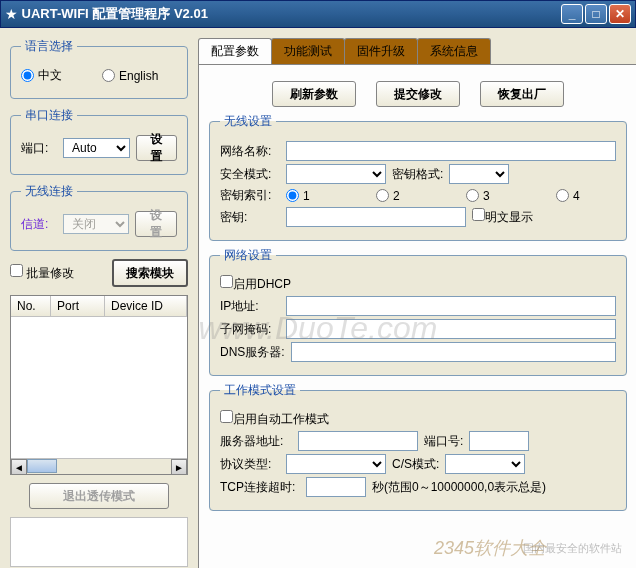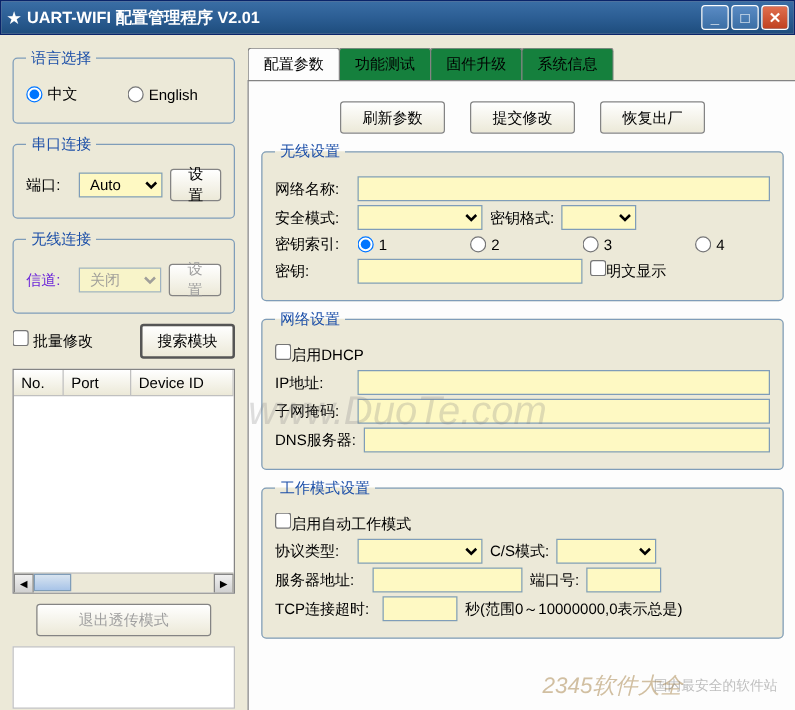--- a/index.html
+++ b/index.html
@@ -23,40 +23,40 @@
 legend { color: #1c4fa8; padding: 0 4px; font-size: 12px; }
 
 .radio-row { display: flex; align-items: center; gap: 20px; margin: 4px 0; }
 .radio { display: flex; align-items: center; gap: 4px; }
 .radio input { margin: 0; }
 
 .form-row { display: flex; align-items: center; gap: 6px; margin: 3px 0; }
 .form-row label { min-width: 36px; }
 .form-row label.disabled { color: #6d28d9; }
 
-select, input[type="text"] { border: 1px solid #7f9db9; background: #fef9c3; height: 20px; padding: 0 4px; }
+select, input[type="text"] { border: 1px solid #7f9db9; background: #ffffff; height: 20px; padding: 0 4px; }
 select { padding-right: 16px; }
 
-.btn { background: linear-gradient(#fff, #ece9d8); border: 1px solid #848484; border-radius: 3px; padding: 12px 12px; height: 22px; display: inline-flex; align-items: center; justify-content: center; cursor: pointer; }
+.btn { background: linear-gradient(#fff, #ece9d8); border: 1px solid #848484; border-radius: 3px; padding: 12px 12px; height: 22px; display: inline-flex; align-items: center; justify-content: center; cursor: pointer; font-weight: bold; }
 .btn.thick { border: 2px solid #555; }
 .btn:disabled { color: #a0a0a0; }
 
 .checkbox-row { display: flex; align-items: center; gap: 6px; }
 
 .table-wrapper { border: 1px solid #848484; background: #fff; height: 180px; overflow: hidden; position: relative; }
 .table-header { display: flex; background: linear-gradient(#fff, #ece9d8); border-bottom: 1px solid #c0c0c0; }
 .table-header div { padding: 3px 6px; border-right: 1px solid #c0c0c0; }
 .table-body { height: 140px; }
 .scrollbar-h { height: 16px; background: #ece9d8; border-top: 1px solid #c0c0c0; display: flex; position: absolute; bottom: 0; left: 0; right: 0; }
 .scroll-arrow { width: 16px; height: 16px; background: linear-gradient(#f0f0f0, #d0d0d0); border: 1px solid #848484; display: flex; align-items: center; justify-content: center; font-size: 10px; }
 .scroll-track { flex: 1; }
 .scroll-thumb { width: 30px; height: 14px; background: linear-gradient(#d8e4f0, #a8c4e8); border: 1px solid #7f9db9; }
 
 .tabs { display: flex; }
-.tab { padding: 4px 12px; border: 1px solid #848484; border-bottom: none; background: #15803d; border-radius: 3px 3px 0 0; margin-right: -1px; cursor: pointer; }
+.tab { padding: 4px 12px; border: 1px solid #848484; border-bottom: none; background: #a16207; border-radius: 3px 3px 0 0; margin-right: -1px; cursor: pointer; }
 .tab.active { background: #fdfdfd; position: relative; z-index: 1; }
 .tab-content { border: 1px solid #848484; background: #fdfdfd; padding: 10px; flex: 1; overflow: auto; }
 
 .btn-row { display: flex; justify-content: center; gap: 20px; margin: 6px 0; }
 .btn-row .btn { min-width: 84px; }
 
 .inner-fs { margin: 6px 0; }
 .inner-fs .form-row label { min-width: 60px; }
 .wide-input { flex: 1; }
 .radio-group { display: flex; gap: 30px; }
@@ -224,32 +224,32 @@
           <input type="text" class="wide-input" style="">
         </div>
       </fieldset>
 
       <fieldset class="inner-fs">
         <legend>工作模式设置</legend>
         <div class="form-row">
           <label><input type="checkbox" style=""><span>启用自动工作模式</span></label>
         </div>
         <div class="form-row">
+          <label style="min-width:72px">服务器地址:</label>
+          <input type="text" style="width: 120px;">
+          <span>端口号:</span>
+          <input type="text" style="width: 60px;">
+        </div>
+        <div class="form-row">
           <label>协议类型:</label>
           <select style="width:100px"><option></option></select>
           <span>C/S模式:</span>
           <select style="width:80px"><option></option></select>
         </div>
         <div class="form-row">
-          <label style="min-width:72px">服务器地址:</label>
-          <input type="text" style="width: 120px;">
-          <span>端口号:</span>
-          <input type="text" style="width: 60px;">
-        </div>
-        <div class="form-row">
           <label style="min-width:80px">TCP连接超时:</label>
           <input type="text" style="width: 60px;">
           <span>秒(范围0～10000000,0表示总是)</span>
         </div>
       </fieldset>
 
     </div>
 
   </div>
 

